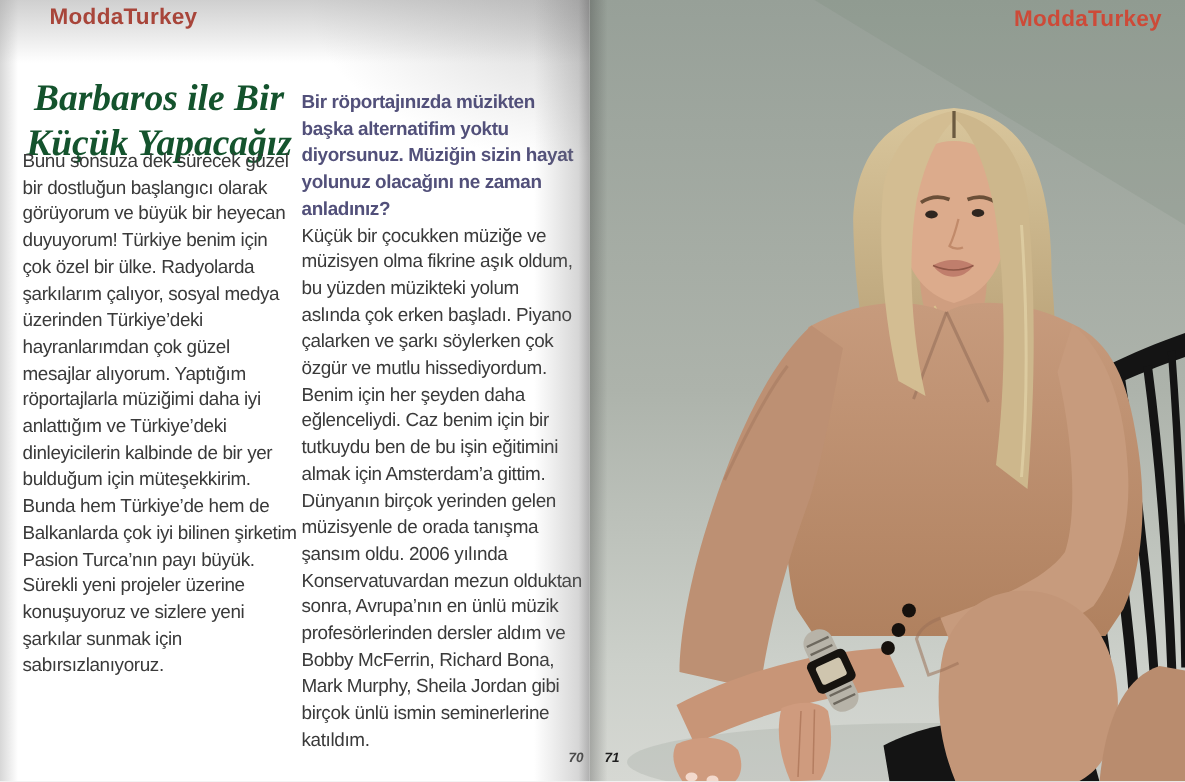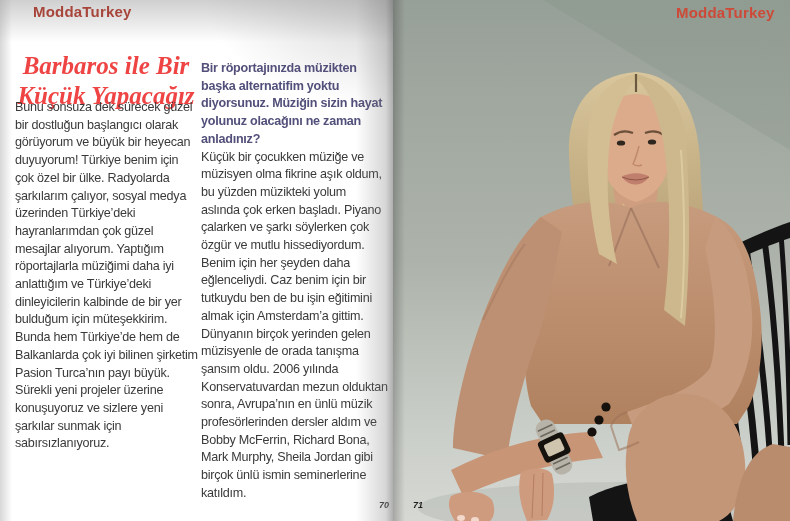--- a/index.html
+++ b/index.html
@@ -21,39 +21,39 @@
     background:linear-gradient(to right, rgba(120,120,120,0) 0%, rgba(120,120,120,.30) 80%, rgba(88,88,88,.48) 100%);
   }
   .logo{
     font-weight:800;font-size:15px;letter-spacing:.2px;
     font-family:"Liberation Sans",sans-serif;
   }
   .logo-left{position:absolute;left:33px;top:3px;color:#a8453a;}
   .article-title{
     position:absolute;left:8px;top:34px;width:196px;text-align:center;
     font-family:"Liberation Serif",serif;font-style:italic;font-weight:600;
-    font-size:25px;line-height:30px;color:#ef4444;
+    font-size:25px;line-height:30px;color:#14532d;
   }
   .col{position:absolute;font-size:12.6px;line-height:17.7px;letter-spacing:-.25px;color:#3a3a3a;}
   .col1{left:15px;top:99px;width:183px;}
   .col2{left:201px;top:60px;width:187px;}
   .question{font-weight:700;color:#52507a;margin:0 0 0 0;}
   .answer{margin:0;}
   .pagenum{
     position:absolute;font-size:9px;font-style:italic;font-weight:700;color:#3c3c3c;
   }
   .pagenum-left{left:379px;top:500px;}
   
   .page-right{position:absolute;left:393px;top:0;width:397px;height:521px;}
   .page-right .spine-shadow{
     position:absolute;inset:0;pointer-events:none;
     background:linear-gradient(to right, rgba(40,40,40,.28) 0px, rgba(0,0,0,0) 12px);
   }
   .logo-right{position:absolute;left:283px;top:4px;color:#cd4a38;}
-  .pagenum-right{left:20px;top:500px;color:#1e1e1e;}
+  .pagenum-right{left:10px;top:500px;color:#1e1e1e;}
 </style>
 </head>
 <body>
 
 <div class="spread">
 
   <div class="page-left">
     <div class="shade"></div>
 
     <div class="logo logo-left">ModdaTurkey</div>

